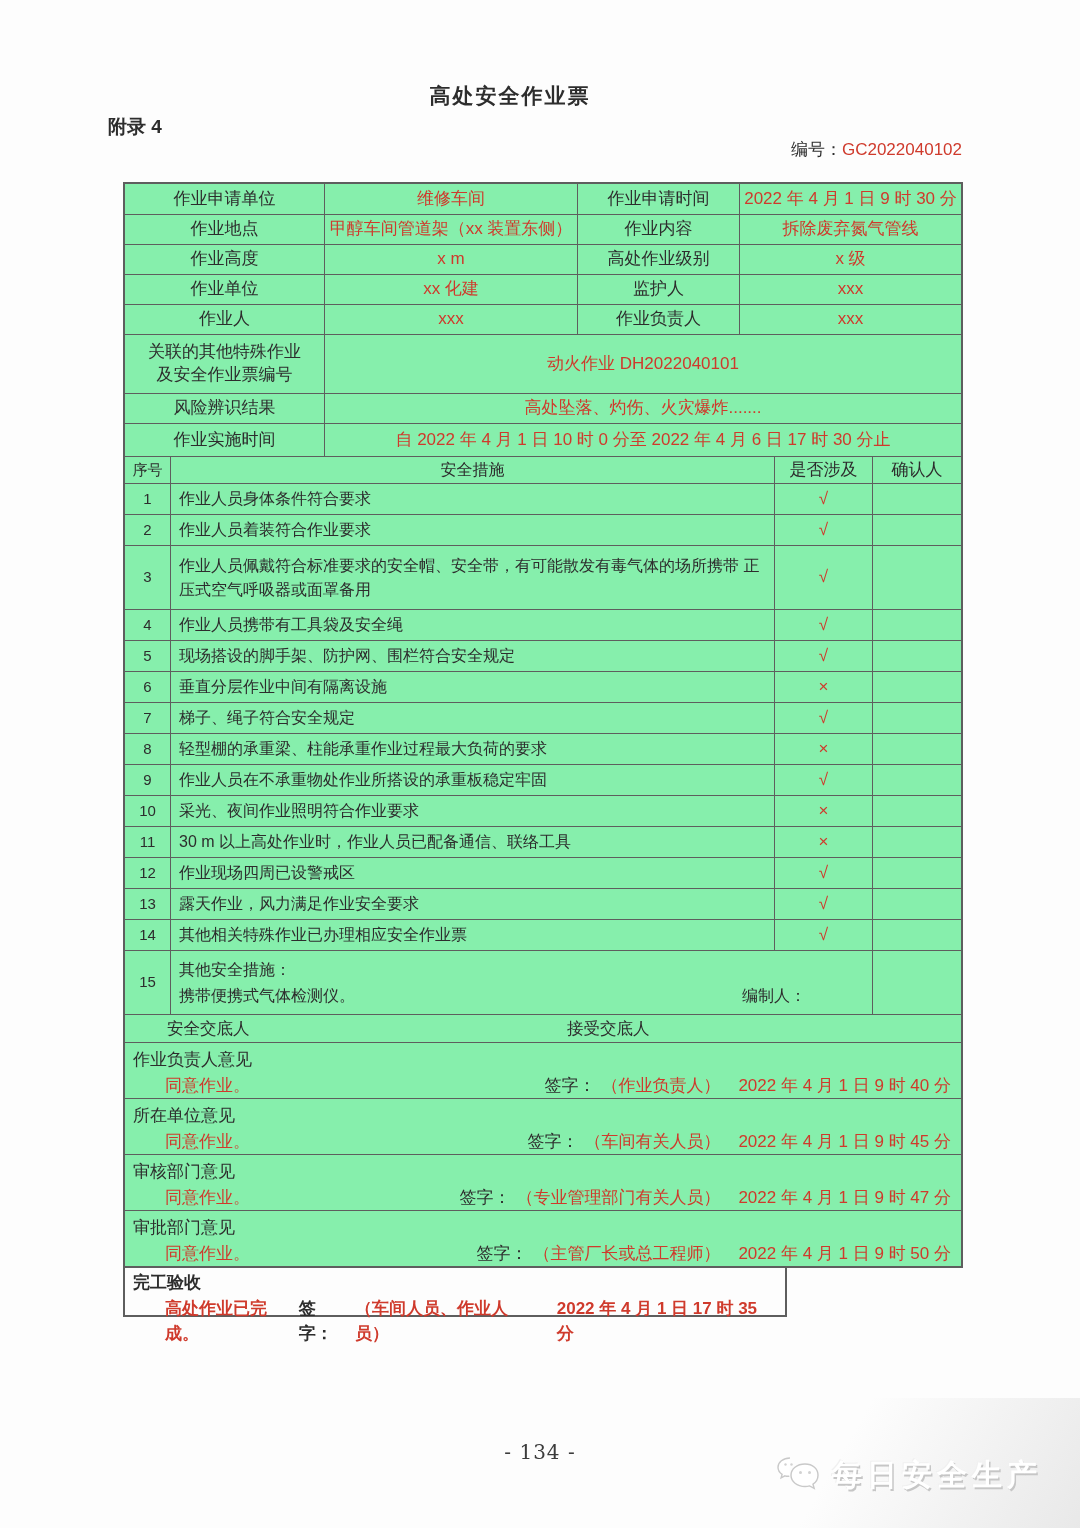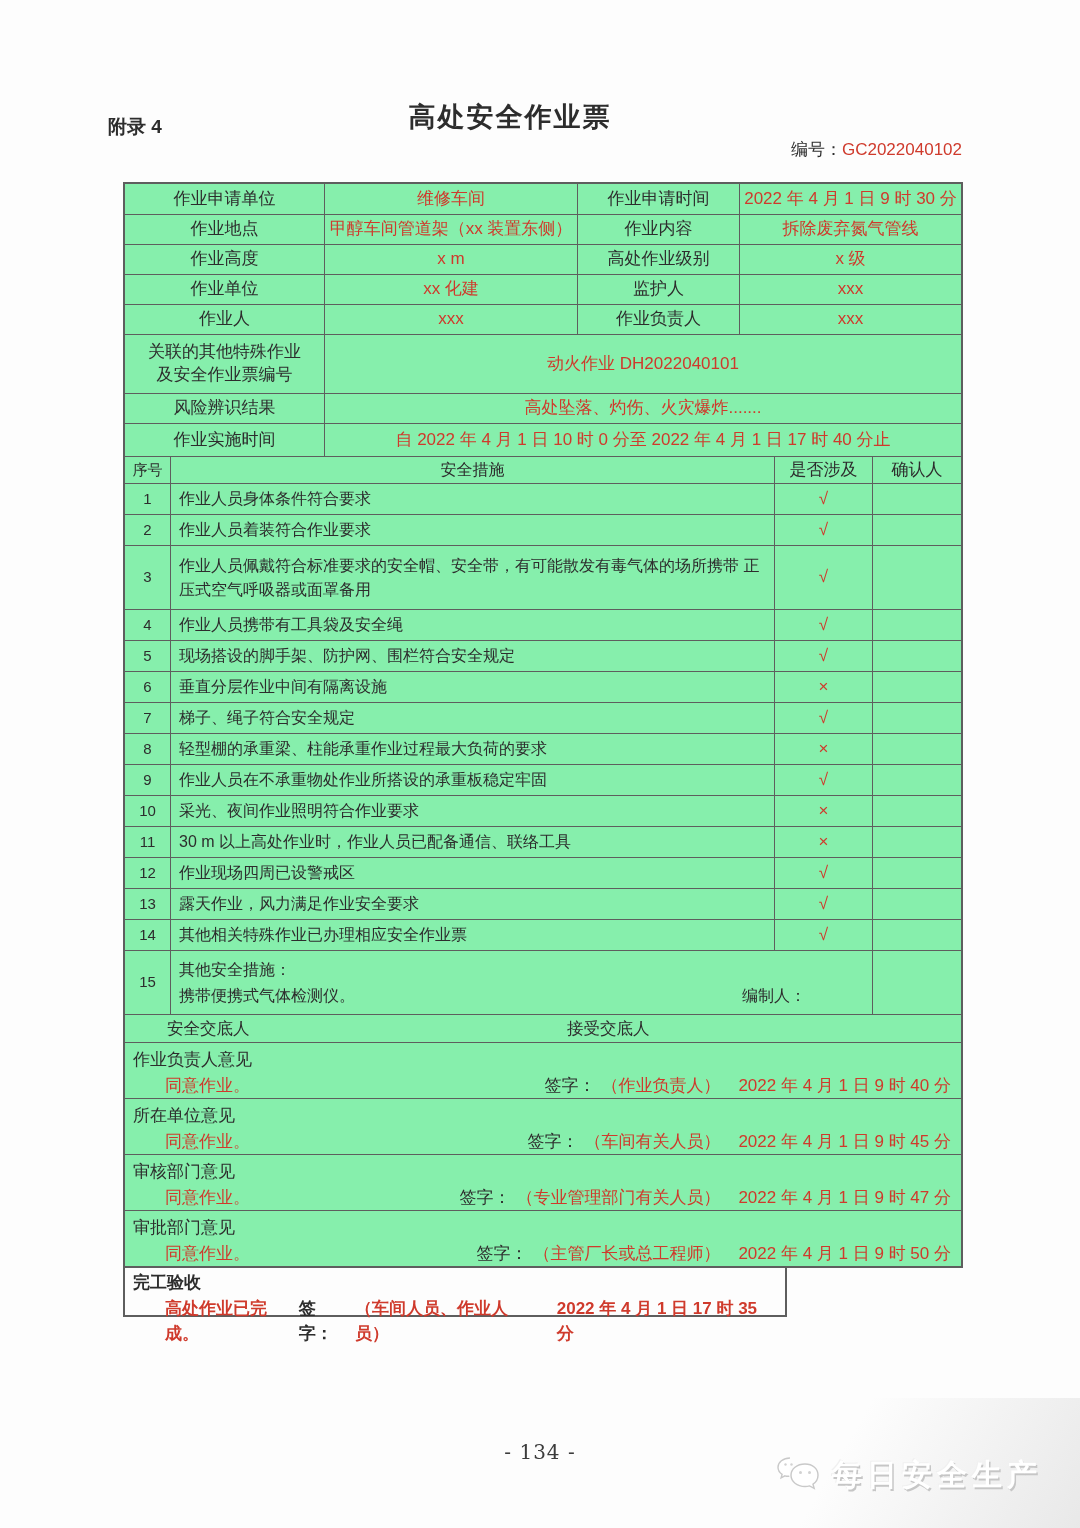--- a/index.html
+++ b/index.html
@@ -2,21 +2,21 @@
 <html><head>
 <meta charset="utf-8">
 <style>
   * { margin:0; padding:0; box-sizing:border-box; }
   body { background:#e9e9e9; font-family:"Liberation Sans", sans-serif; }
   .page {
     position:relative; width:1080px; height:1528px; margin:0 auto;
     background:#fdfdfd; color:#2d2d2d; overflow:hidden;
   }
   .appendix { position:absolute; left:108px; top:101px; font-size:19px; font-weight:bold;margin-top:13px; }
-  .doc-title { position:absolute; left:0; top:99px; width:1020px; text-align:center; font-size:27px; font-weight:bold; letter-spacing:2px; }
+  .doc-title { position:absolute; left:0; top:82px; width:1020px; text-align:center; font-size:21px; font-weight:bold; letter-spacing:2px; }
   .doc-no { position:absolute; right:118px; top:138px; font-size:17px; }
   .red { color:#cf3a2c; }
   .sheet {
     position:absolute; left:123px; top:182px; width:840px;
     border:2px solid #5e5e5e; background:#86efac;
   }
   .sheet2 {
     position:absolute; left:123px; top:1266px; width:664px;
     border:2px solid #5e5e5e; background:#fdfdfd;font-weight:bold;
   }
@@ -119,21 +119,21 @@
           <span class="lbl-wrap">关联的其他特殊作业及安全作业票编号</span>
         </div>
       <div class="c span-val red">动火作业 DH2022040101</div>
     </div>
     <div class="t-row row-risk">
       <div class="c cl1">风险辨识结果</div>
       <div class="c span-val red">高处坠落、灼伤、火灾爆炸.......</div>
     </div>
     <div class="t-row row-time">
       <div class="c cl1">作业实施时间</div>
-      <div class="c span-val red">自 2022 年 4 月 1 日 10 时 0 分至 2022 年 4 月 1 日 17 时 40 分止</div>
+      <div class="c span-val red">自 2022 年 4 月 1 日 10 时 0 分至 2022 年 4 月 6 日 17 时 30 分止</div>
     </div>
 
     <div class="t-row chk-head">
       <div class="c cno">序号</div>
       <div class="c cmeasure center">安全措施</div>
       <div class="c cinv">是否涉及</div>
       <div class="c cconf">确认人</div>
     </div>
 
     <div class="t-row chk-row">

